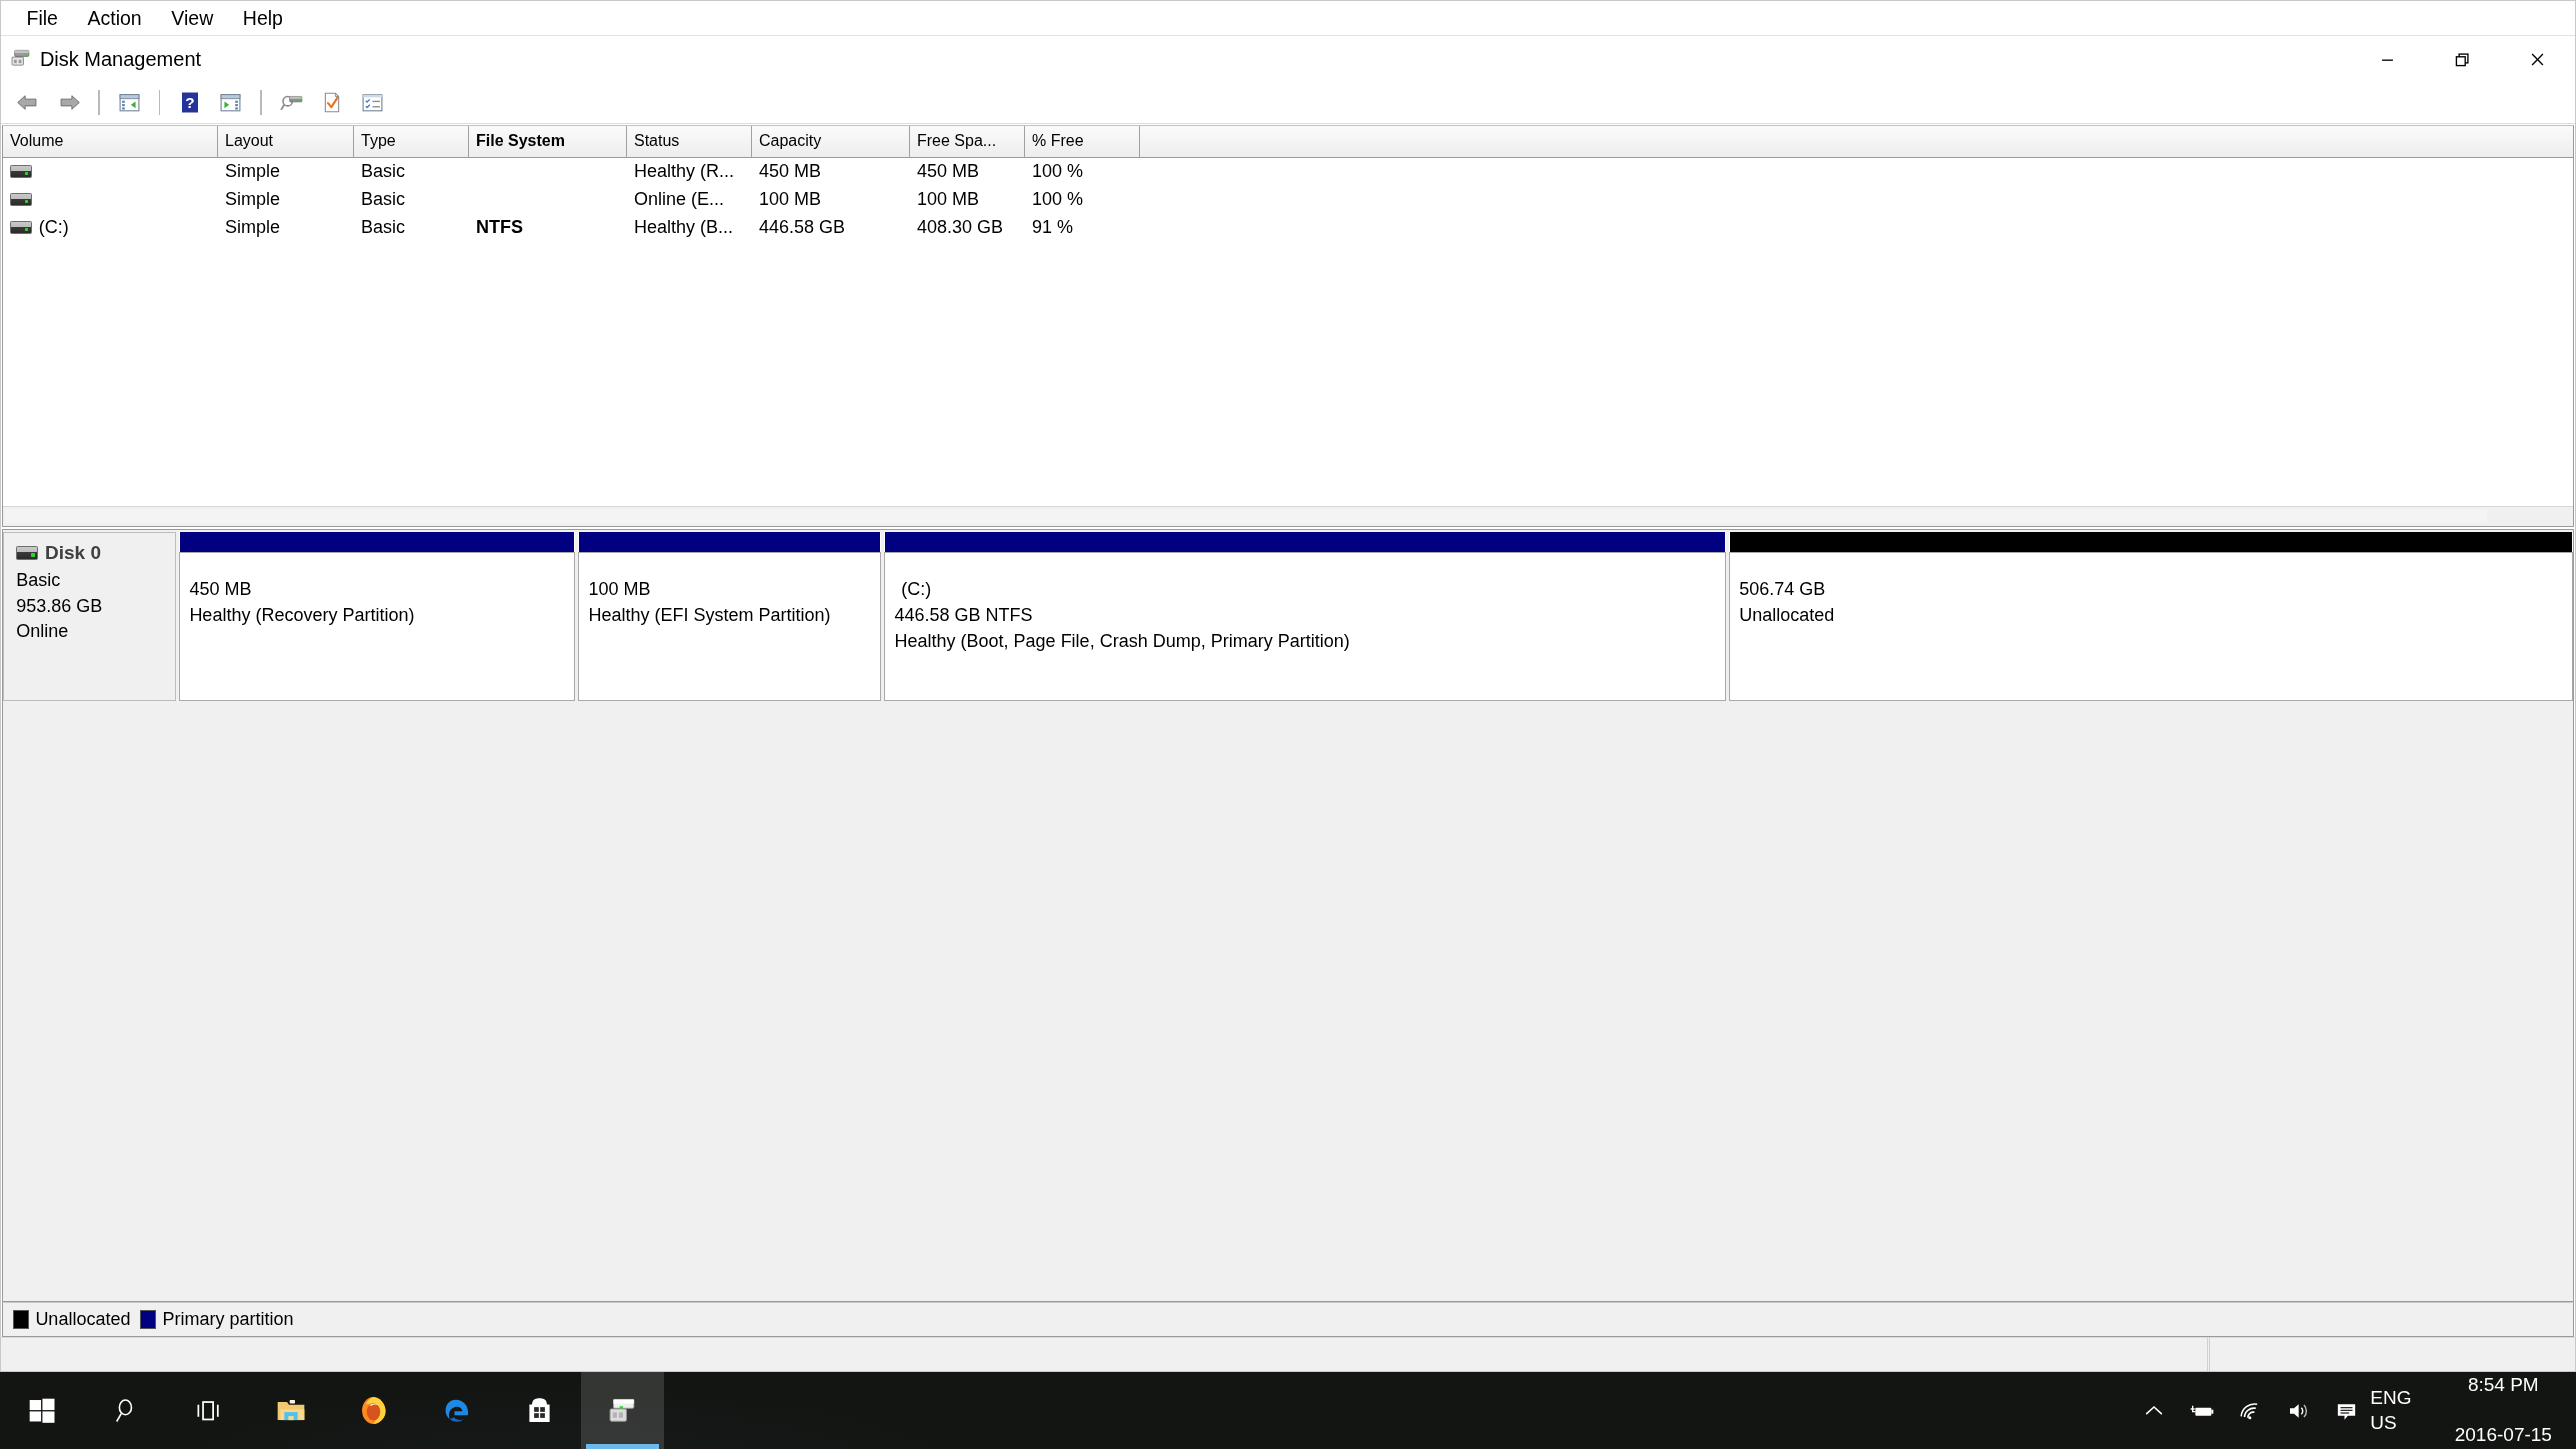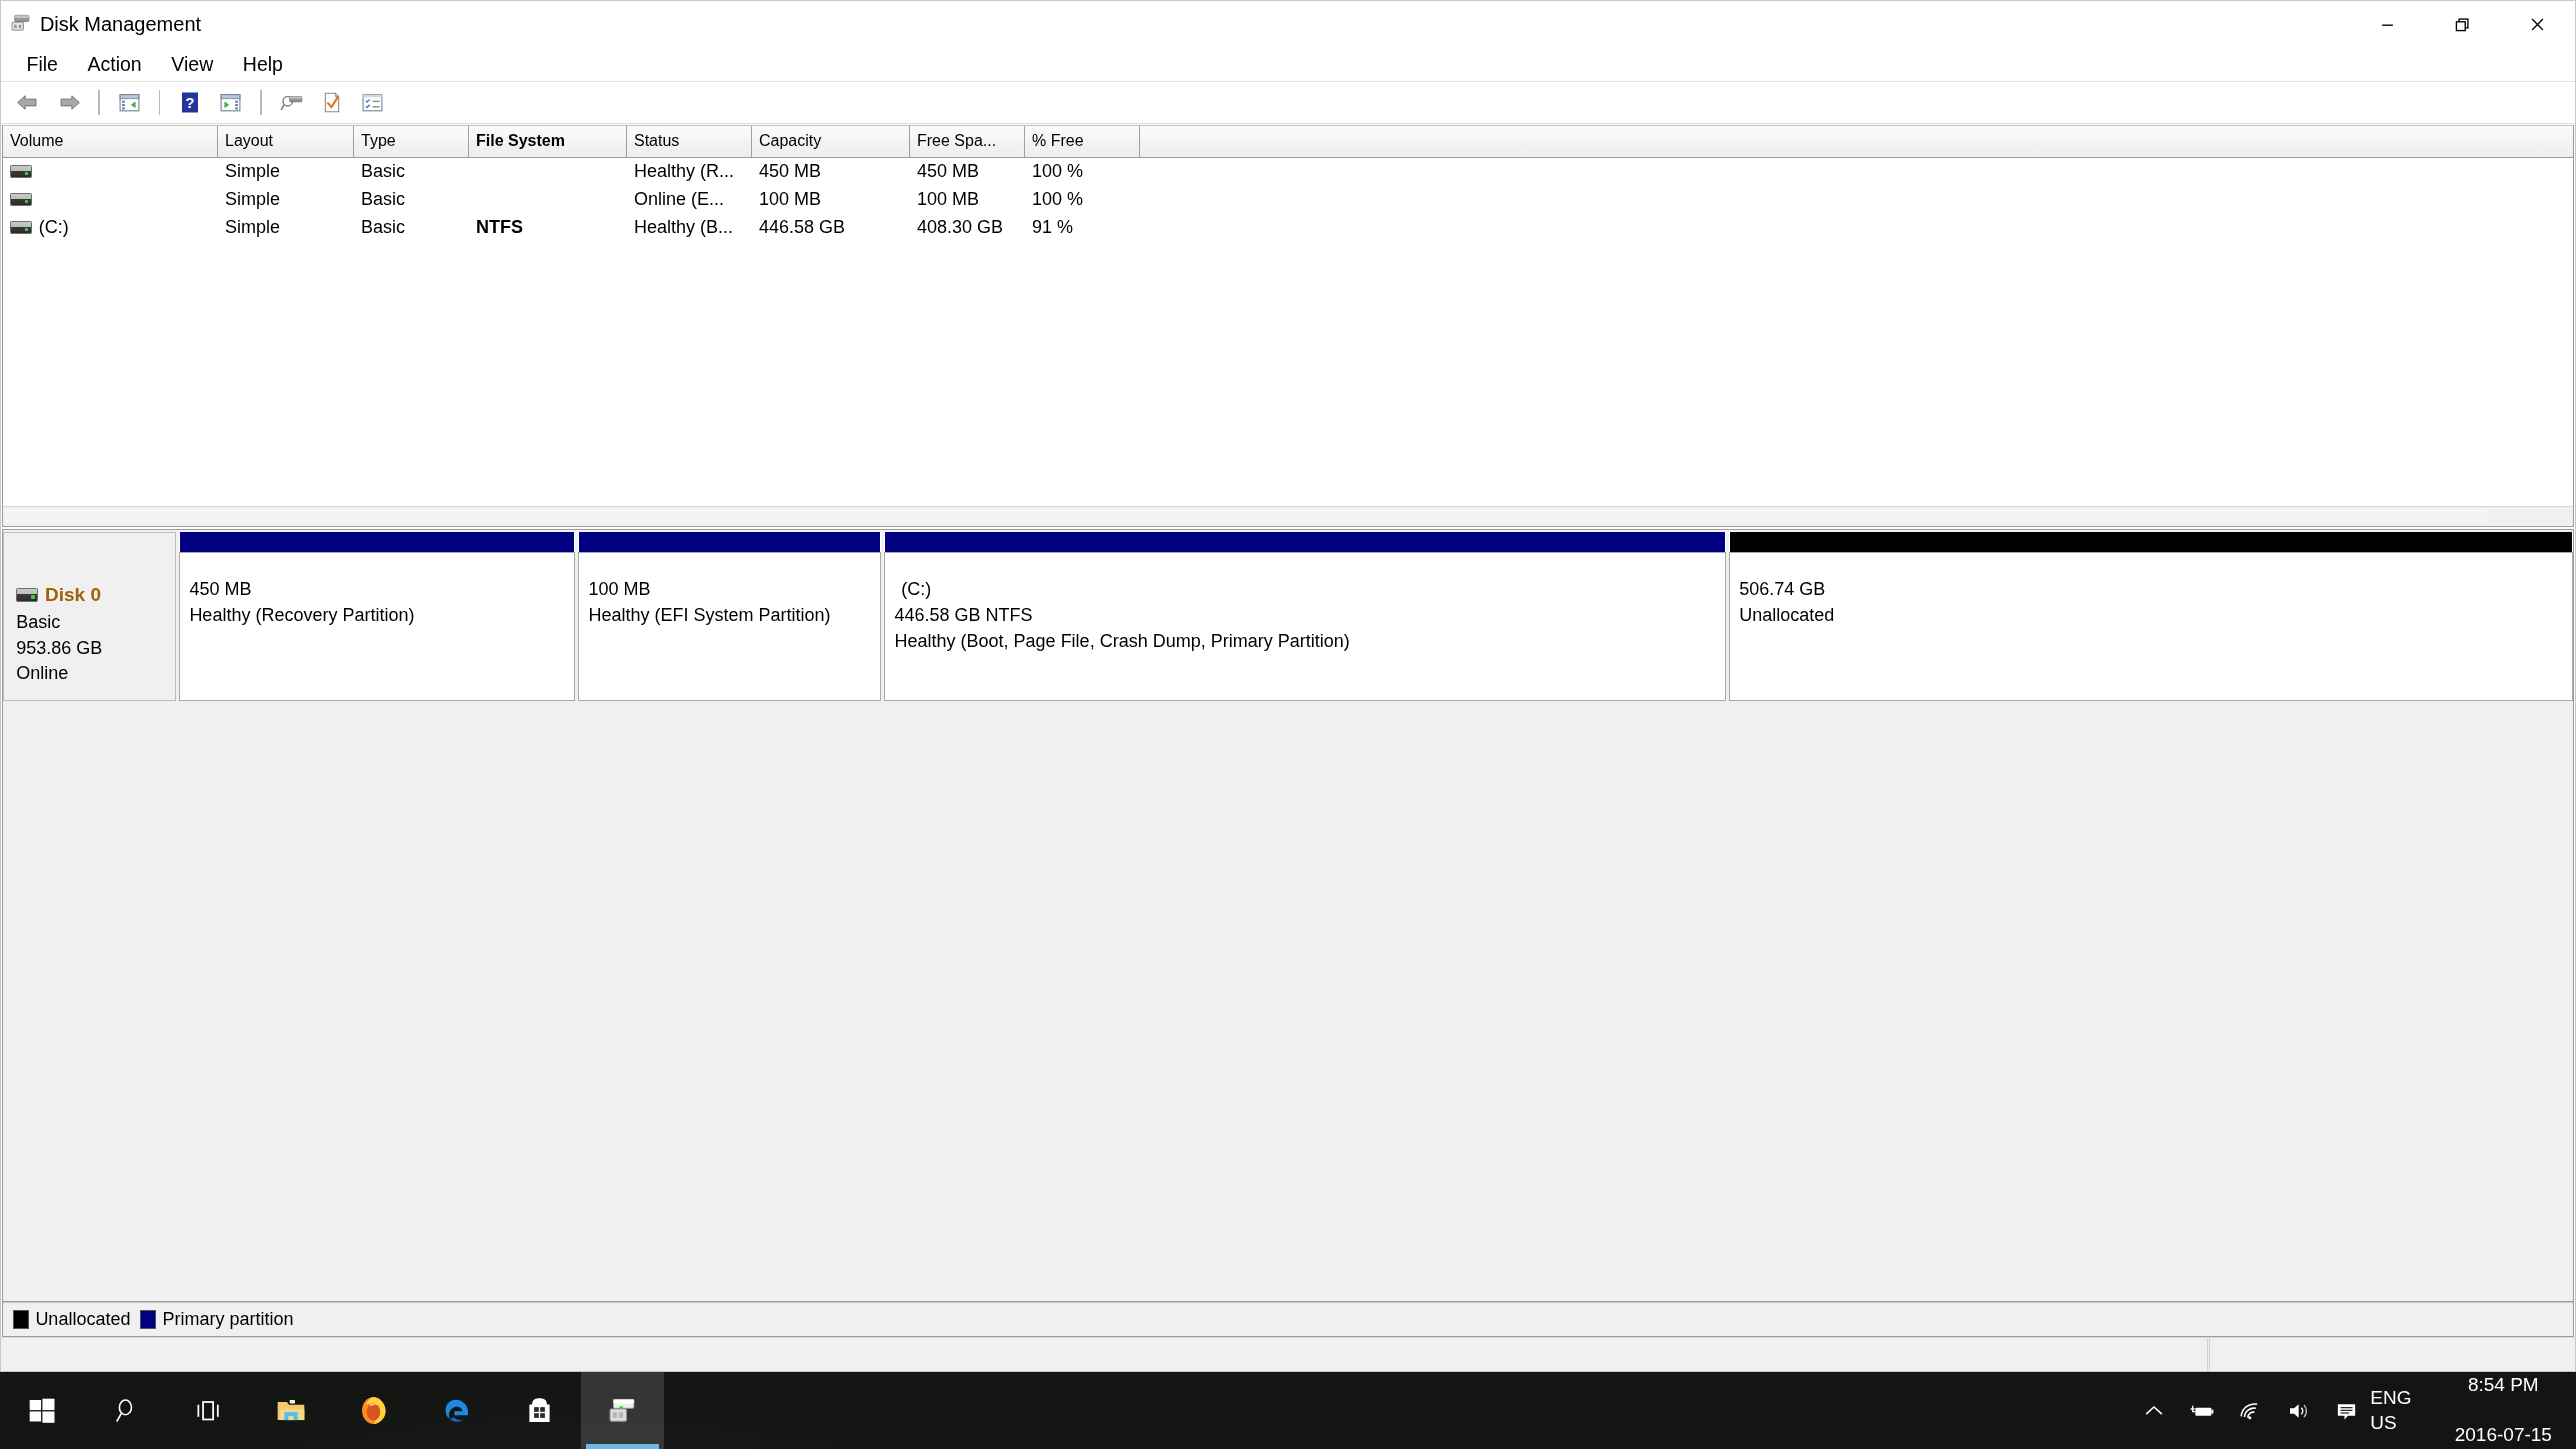--- a/index.html
+++ b/index.html
@@ -178,23 +178,22 @@
   }
   
   #disk-info {
     width: 173px; min-width: 173px;
     background: #f0f0f0;
     border: 0.7px solid #bdbdbd;
     padding: 9.4px 0 0 12px;
   }
   #disk-info .di-title {
     display: flex; align-items: center; gap: 6.7px;
-    font-size: 19px; font-weight: bold; color: #a16207;
+    font-size: 19px; font-weight: bold; color: #404040;
     margin-bottom: 4px;
-    margin-top: 42px;
   }
   #disk-info .di-line {
     font-size: 18px; color: #000; line-height: 1.42;
   }
 
   #partitions {
     display: flex; flex: 1; gap: 0;
     padding-left: 2.7px;
   }
   .partition {
@@ -289,20 +288,27 @@
     align-items: center; justify-content: center;
     color: #fff; font-size: 19px; line-height: 1.3; gap: 25px;
   }
 </style>
 </head>
 <body>
 
 <div id="desktop"></div>
 
 <div id="app-window">
+
+  <div id="menu-bar">
+    <div class="menu-item">File</div>
+    <div class="menu-item">Action</div>
+    <div class="menu-item">View</div>
+    <div class="menu-item">Help</div>
+  </div>
 
   <div id="title-bar">
     <div id="title-left">
       <span>
         <svg width="21.5" height="21.5" viewBox="0 0 32 32">
           <rect x="7" y="5" width="21" height="9" rx="1.5" fill="#9a9a9a" stroke="#5c5c5c" stroke-width="1"></rect>
           <rect x="7" y="5" width="21" height="4" fill="#c4c4c4"></rect>
           <rect x="22" y="10" width="3" height="3" fill="#2ad72a"></rect>
           <rect x="3" y="15" width="17" height="12" rx="1.5" fill="#e6e6e6" stroke="#5c5c5c" stroke-width="1"></rect>
           <rect x="6" y="19" width="4" height="5" fill="#9a9a9a"></rect>
@@ -326,27 +332,20 @@
       </div>
       <div class="win-btn">
         <svg width="23" height="23" viewBox="0 0 34 34">
           <line x1="9" y1="9" x2="25" y2="25" stroke="#000" stroke-width="2"></line>
           <line x1="25" y1="9" x2="9" y2="25" stroke="#000" stroke-width="2"></line>
         </svg>
       </div>
     </div>
   </div>
 
-  <div id="menu-bar">
-    <div class="menu-item">File</div>
-    <div class="menu-item">Action</div>
-    <div class="menu-item">View</div>
-    <div class="menu-item">Help</div>
-  </div>
-
   <div id="toolbar">
     <div class="tb-btn">
       <svg width="27" height="23" viewBox="0 0 40 34">
         <path d="M4 17 L15 7 L15 12 L31 12 L31 22 L15 22 L15 27 Z" fill="#a8a8a8" stroke="#6b6b6b" stroke-width="1.4" stroke-linejoin="round"></path>
       </svg>
     </div>
     <div class="tb-btn">
       <svg width="27" height="23" viewBox="0 0 40 34">
         <path d="M36 17 L25 7 L25 12 L9 12 L9 22 L25 22 L25 27 Z" fill="#a8a8a8" stroke="#6b6b6b" stroke-width="1.4" stroke-linejoin="round"></path>
       </svg>

